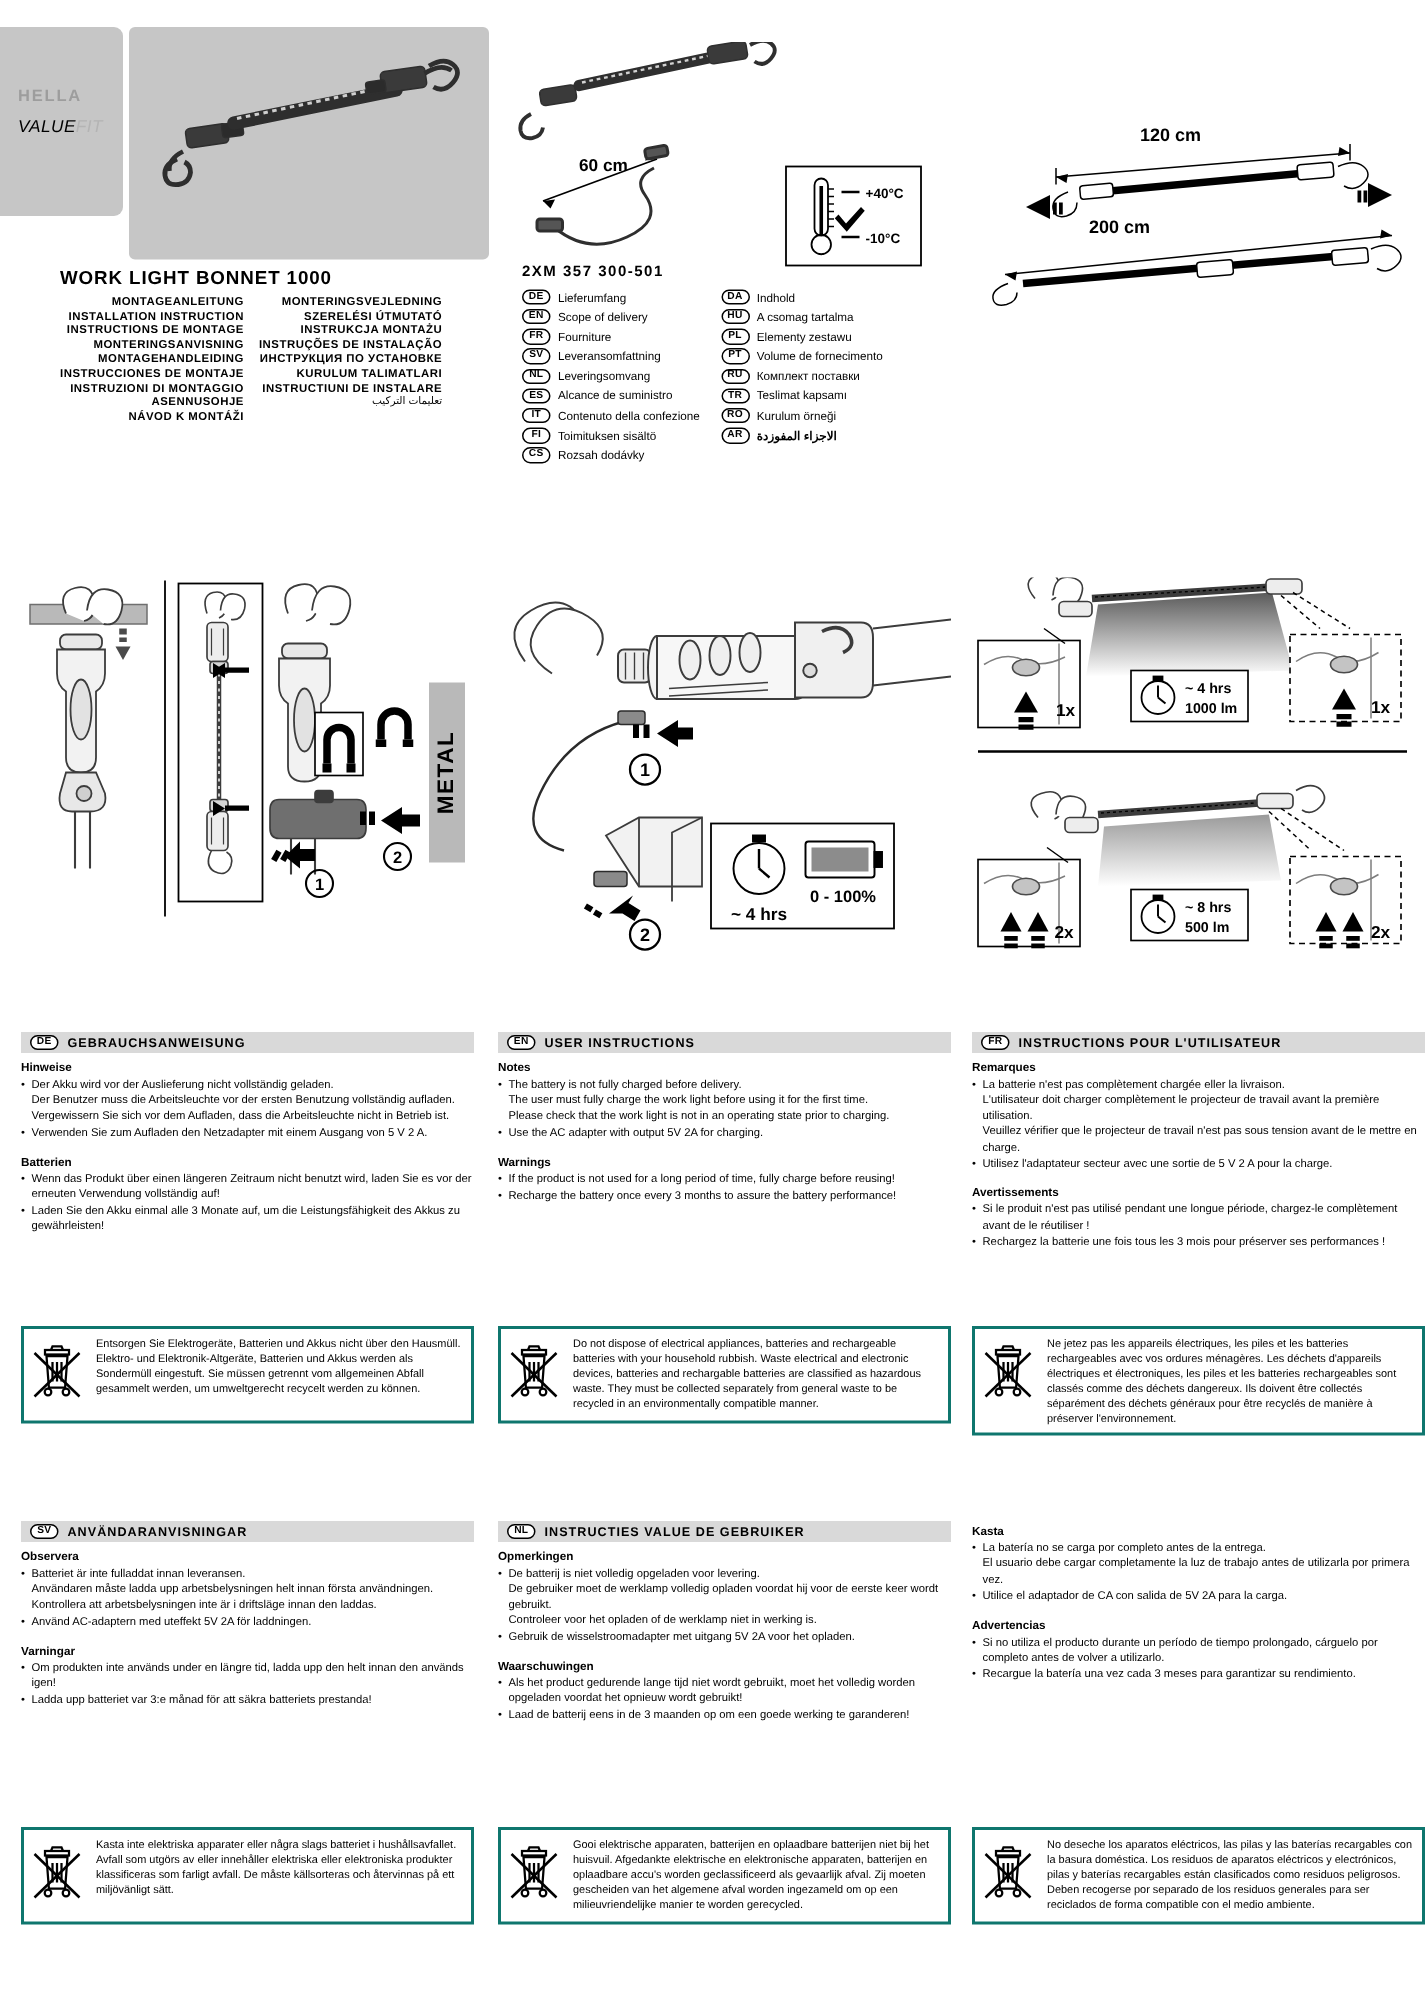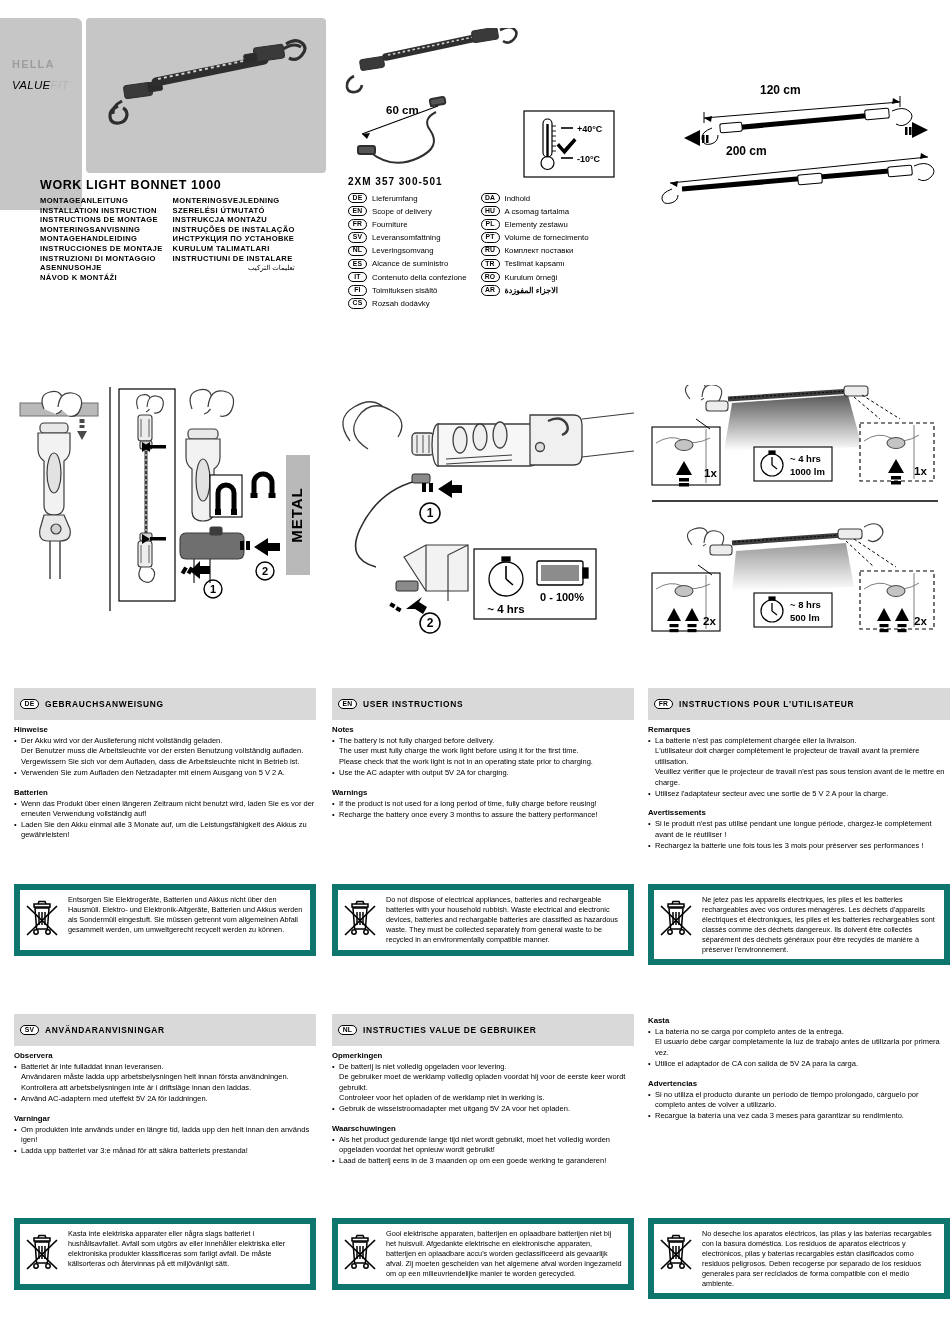--- a/index.html
+++ b/index.html
@@ -9,21 +9,21 @@
     background:#ffffff;
     font-family:"Liberation Sans", sans-serif;
     color:#000;
     position:relative;
     overflow:hidden;
   }
 
   
   .hero { position:absolute; left:0; top:18px; width:950px; height:160px; }
   .logo-panel {
-    position:absolute; left:0; top:0; width:82px; height:192px;
+    position:absolute; left:0; top:0; width:82px; height:126px;
     background:#c6c6c6; border-radius:0 6px 6px 0;
   }
   .logo-hella {
     position:absolute; left:12px; top:40px;
     font-size:11px; font-weight:bold; letter-spacing:1.2px; color:#9d9d9d;
   }
   .logo-valuefit {
     position:absolute; left:12px; top:61px;
     font-size:11.5px; font-weight:normal; font-style:italic; letter-spacing:.3px;
   }
@@ -31,21 +31,21 @@
   .photo-panel {
     position:absolute; left:86px; top:0; width:240px; height:155px;
     background:#c6c6c6; border-radius:4px;
   }
 
   
   .title-block { position:absolute; left:40px; top:178px; width:300px; }
   .prod-title {
     font-size:12.5px; font-weight:bold; letter-spacing:.6px; margin-bottom:4px;
   }
-  .lang-cols { display:flex; gap:10px; }
+  .lang-cols { display:flex; gap:10px;text-align:right; }
   .lang-cols ul { list-style:none; margin:0; padding:0; }
   .lang-cols li {
     font-size:7.6px; font-weight:bold; letter-spacing:.35px; line-height:9.6px;
     white-space:nowrap;
   }
   .lang-cols li.ar { font-size:7px; font-weight:normal; direction:rtl; }
 
   
   .partno {
     position:absolute; left:348px; top:176px;
@@ -62,38 +62,38 @@
   }
   .scope-label { font-size:7.8px; line-height:9px; white-space:nowrap; }
   .scope-label.ar { direction:rtl; font-weight:bold; font-size:8px; }
 
   
   .fig { position:absolute; }
 
   
   .panel { position:absolute; width:302px; }
   .panel-head {
-    background:#d9d9d9; height:32px; display:flex; align-items:center; gap:6px;
+    background:#d9d9d9; height:14px; display:flex; align-items:center; gap:6px;
     padding-left:6px; margin-bottom:5px;
   }
   .panel-head .cc { background:#fff; }
   .panel-head-title { font-size:8.4px; font-weight:bold; letter-spacing:.7px; }
   .sub-head { font-size:7.8px; font-weight:bold; margin:2px 0 2px; }
   .bullets { margin:0; padding:0; list-style:none; }
   .bullets li {
     font-size:7.5px; line-height:10.4px; padding-left:7px; position:relative;
     margin-bottom:.5px;
   }
   .bullets li .bchar { position:absolute; left:0; top:0; }
   .bullets li .cont { display:block; }
   .spacer { height:7px; }
 
   
   .disposal {
-    position:absolute; width:302px; border:6px solid #0f766e;
+    position:absolute; width:302px; border:2px solid #0f766e;
     padding:5px 6px 5px 5px; display:flex; gap:7px; align-items:flex-start;
   }
   .disposal .weee { flex:0 0 36px; padding-top:4px; }
   .disposal p { margin:0; font-size:7.3px; line-height:9.9px; }
 </style>
 </head>
 <body>
 
 <div class="hero">
   <div class="logo-panel">

